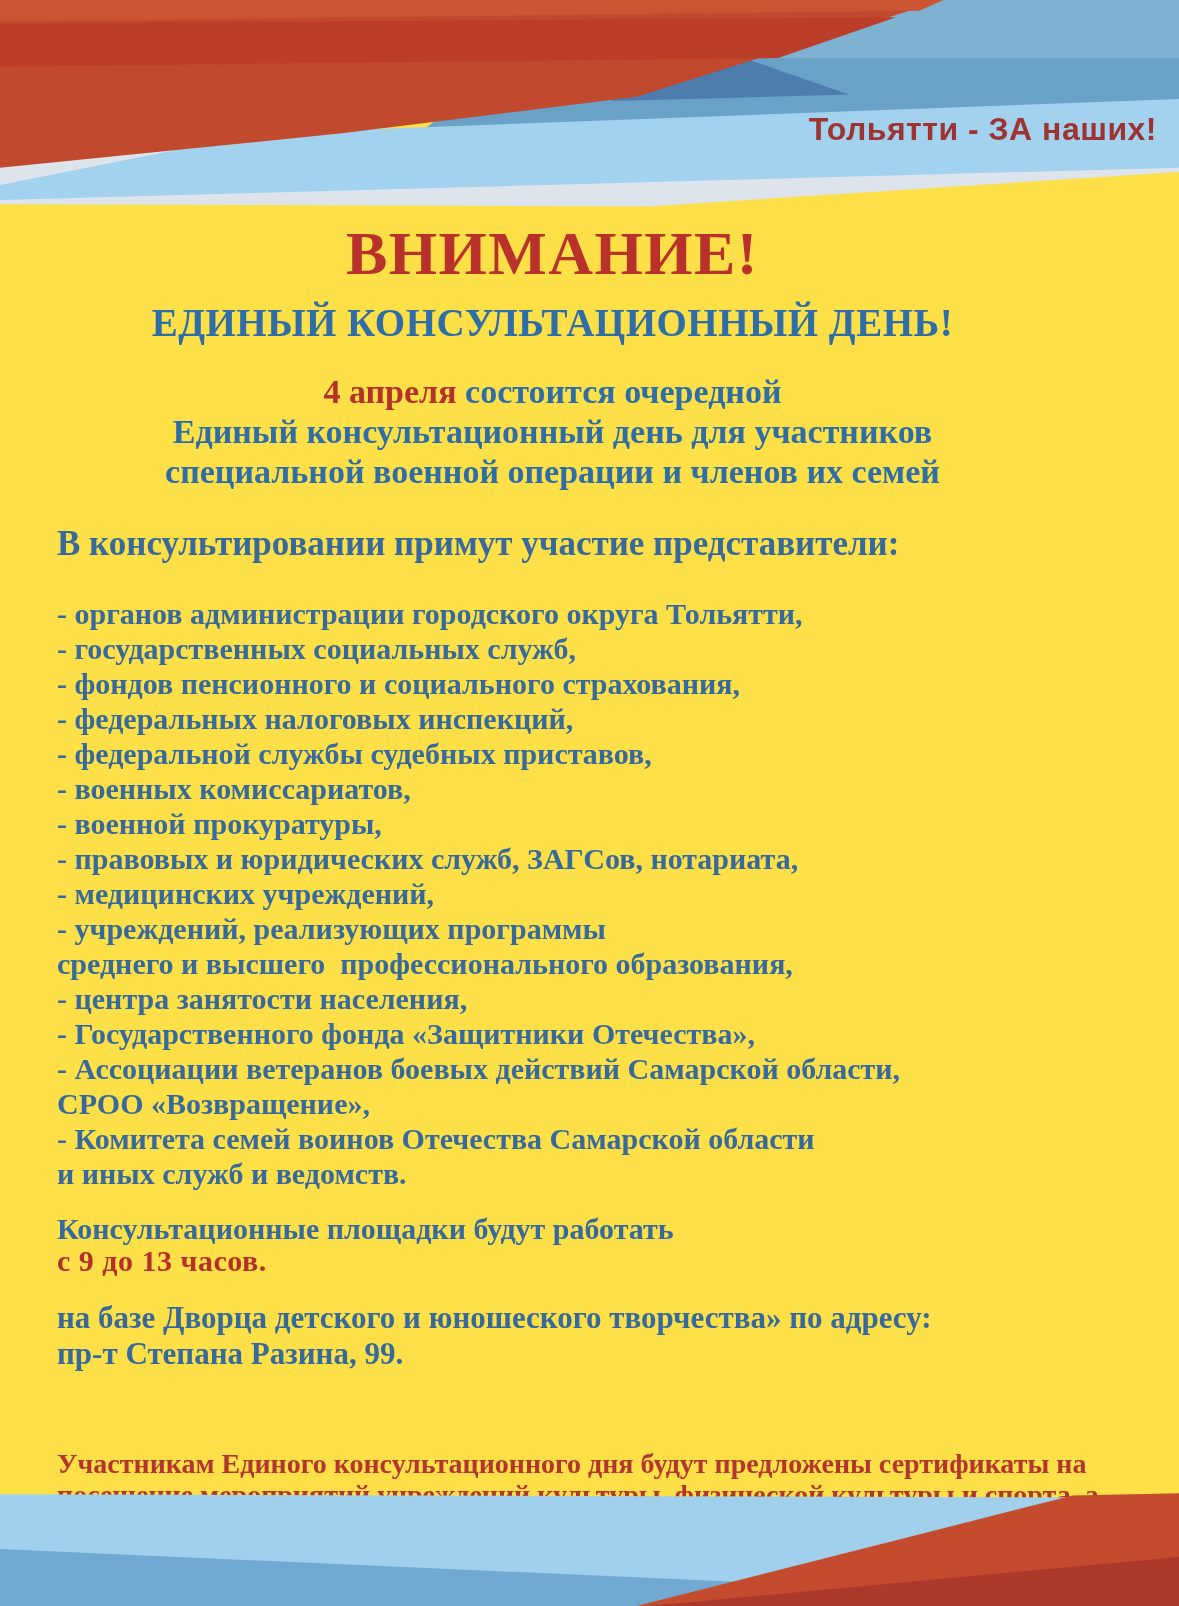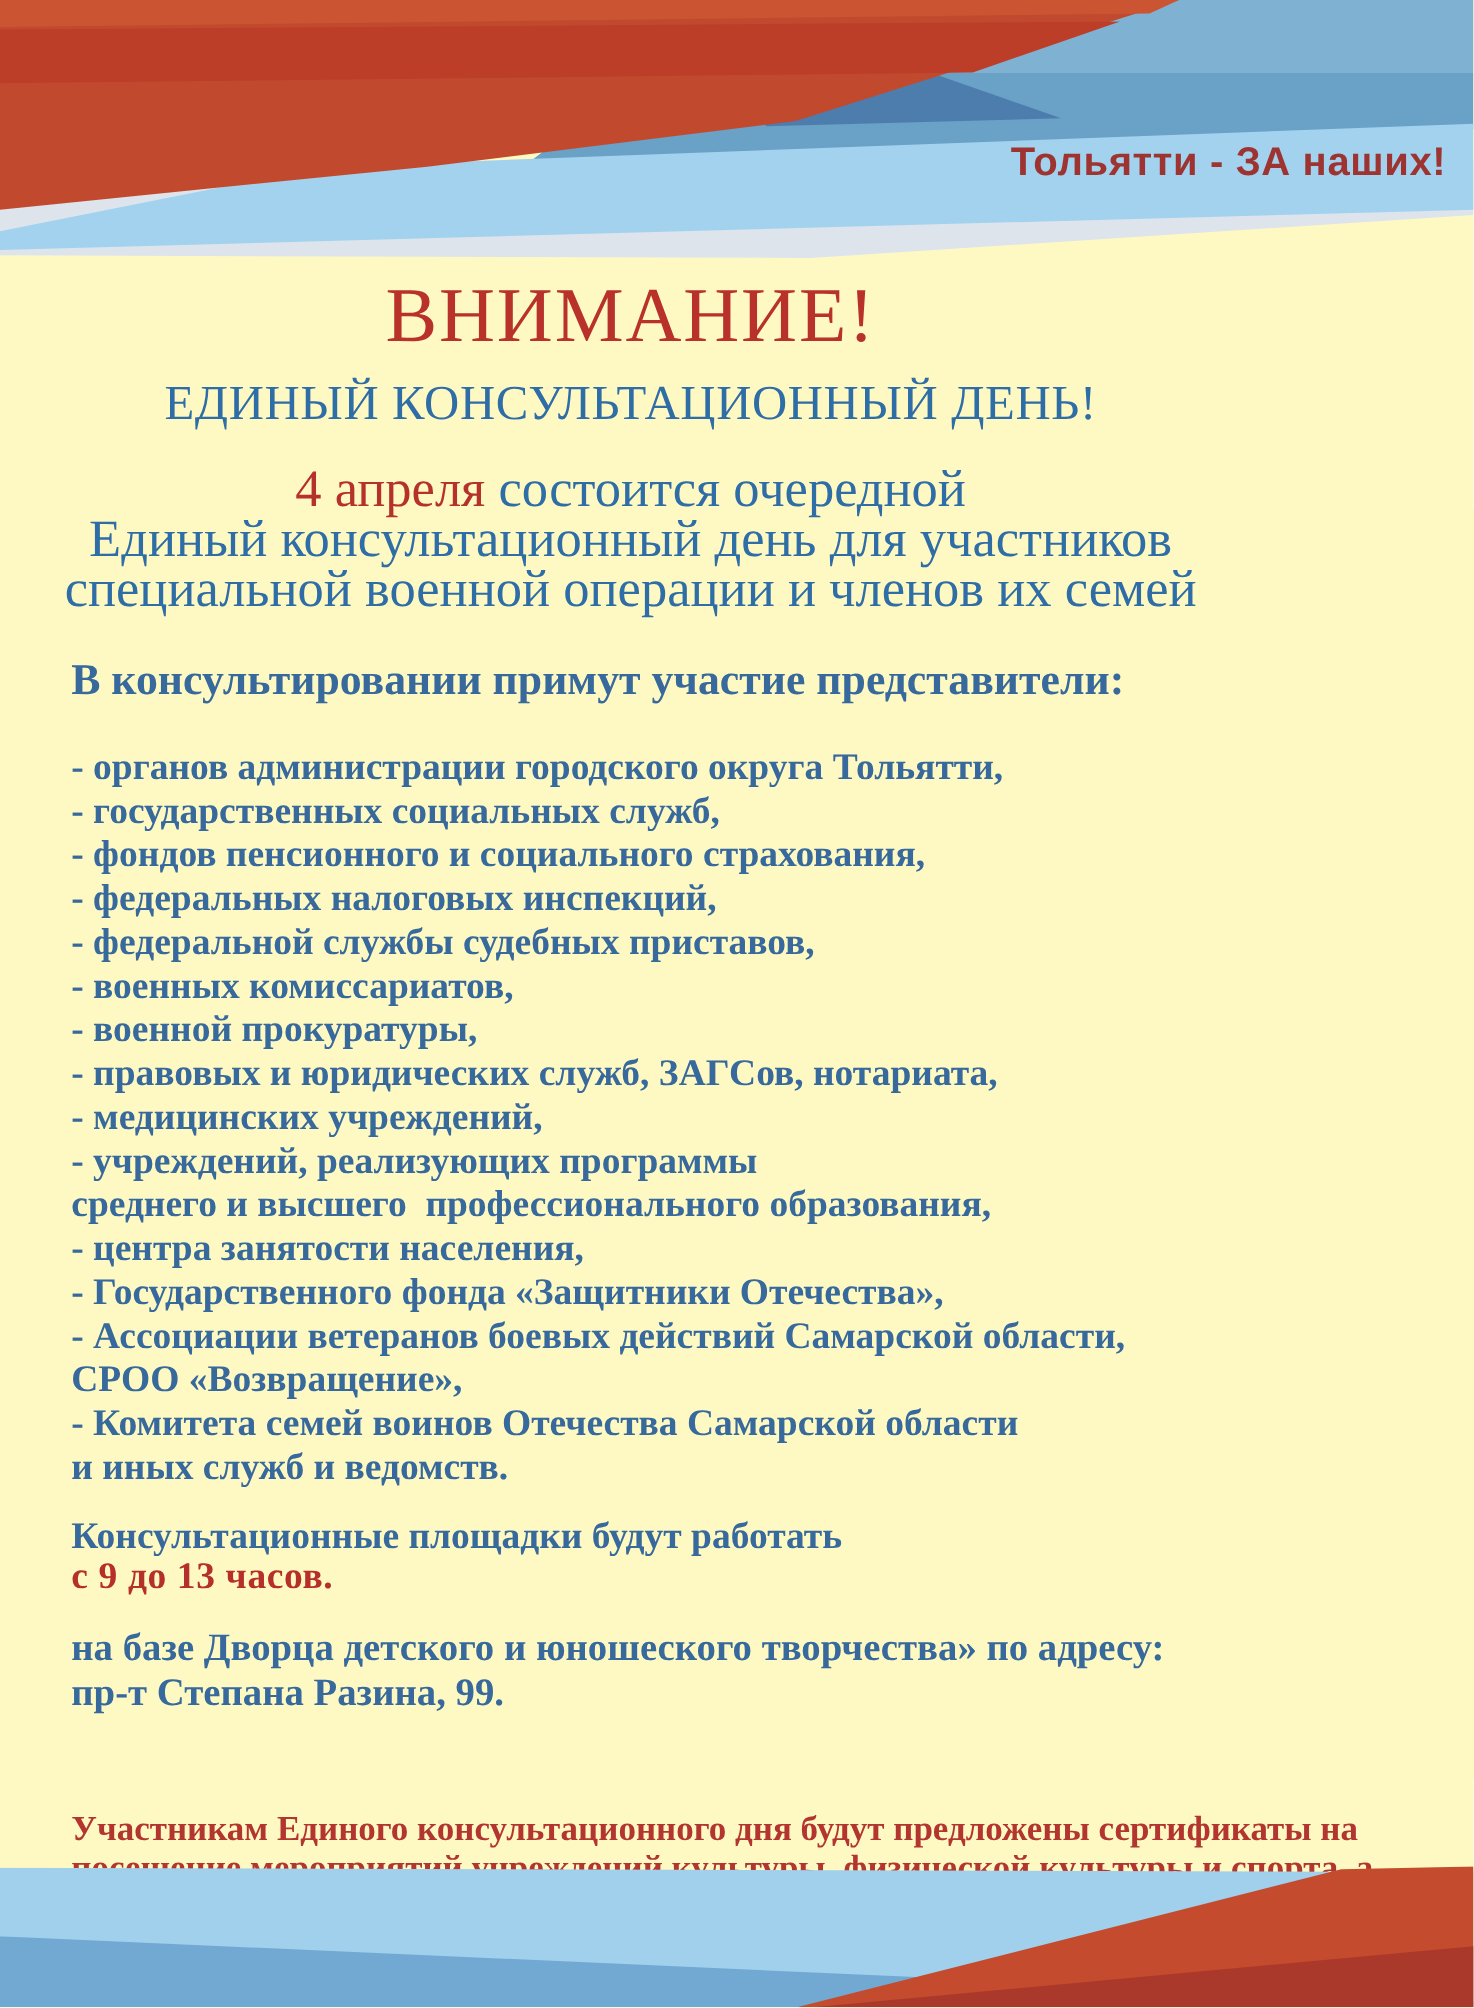--- a/index.html
+++ b/index.html
@@ -1,18 +1,18 @@
 <!DOCTYPE html>
 <html><head>
 <meta charset="utf-8">
 <style>
   html,body{margin:0;padding:0;background:#ffffff;}
   .poster{
     position:relative;width:1179px;height:1606px;overflow:hidden;
-    background:#fef9c3;
+    background:#fde047;
     font-family:"Liberation Serif","DejaVu Serif",serif;
   }
   
   .hdr{position:absolute;top:0;left:0;width:1179px;height:215px;}
   .hdr .shape{position:absolute;top:0;left:0;width:100%;height:100%;}
   .steelblue{
     background:linear-gradient(180deg,#7fb1d2 0%,#7fb1d2 27%,#6aa1c7 27%,#6aa1c7 100%);
     clip-path:polygon(36% 60%,50% 0,100% 0,100% 48%);z-index:1;
   }
   .darkwedge{background:#4d7dad;clip-path:polygon(49% 27%,60% 21%,72% 44%,52% 47%);z-index:2;}
@@ -27,24 +27,24 @@
     font-weight:bold;font-size:32px;color:#9e3432;letter-spacing:.5px;
   }
   
   .ftr{position:absolute;bottom:0;left:0;width:1179px;height:114px;}
   .ftr .shape{position:absolute;top:0;left:0;width:100%;height:100%;}
   .f-lightblue{background:#a0d0ec;clip-path:polygon(0 2%,100% 5%,100% 100%,0 100%);z-index:1;}
   .f-medblue{background:#72a9d3;clip-path:polygon(0 50%,100% 96%,100% 100%,0 100%);z-index:2;}
   .f-red{background:#c44b2e;clip-path:polygon(91% 3%,100% 1%,100% 100%,54% 100%);z-index:3;}
   .f-darkred{background:#aa392b;clip-path:polygon(55% 100%,100% 57%,100% 100%);z-index:4;}
   
-  .centered{position:absolute;left:0;width:1009px;text-align:center;font-weight:normal;}
+  .centered{position:absolute;left:0;width:1009px;text-align:center;font-weight:bold;padding-left:48px;}
   .page-title{top:218px;font-size:62px;letter-spacing:1.5px;color:#b8312b;}
   .page-subtitle{top:300px;font-size:39px;letter-spacing:.5px;color:#2f6da6;}
-  .date-block{top:372px;font-size:42px;line-height:40px;color:#2f6da6;}
+  .date-block{top:372px;font-size:34px;line-height:40px;color:#2f6da6;}
   .date-red{color:#b5312b;}
   .left-text{position:absolute;left:57px;font-weight:bold;color:#37699c;}
   .intro{top:524px;font-size:35px;}
   .plist{top:596px;font-size:30px;line-height:35px;}
   .plist div{white-space:pre-wrap;}
   .work-line{top:1212px;font-size:30px;}
   .hours{top:1244px;font-size:30px;color:#b5302a;letter-spacing:.5px;}
   .venue{top:1300px;font-size:31px;line-height:36px;}
   .footer-note{top:1448px;width:1045px;font-size:28px;line-height:31px;color:#b23530;}
 </style>

